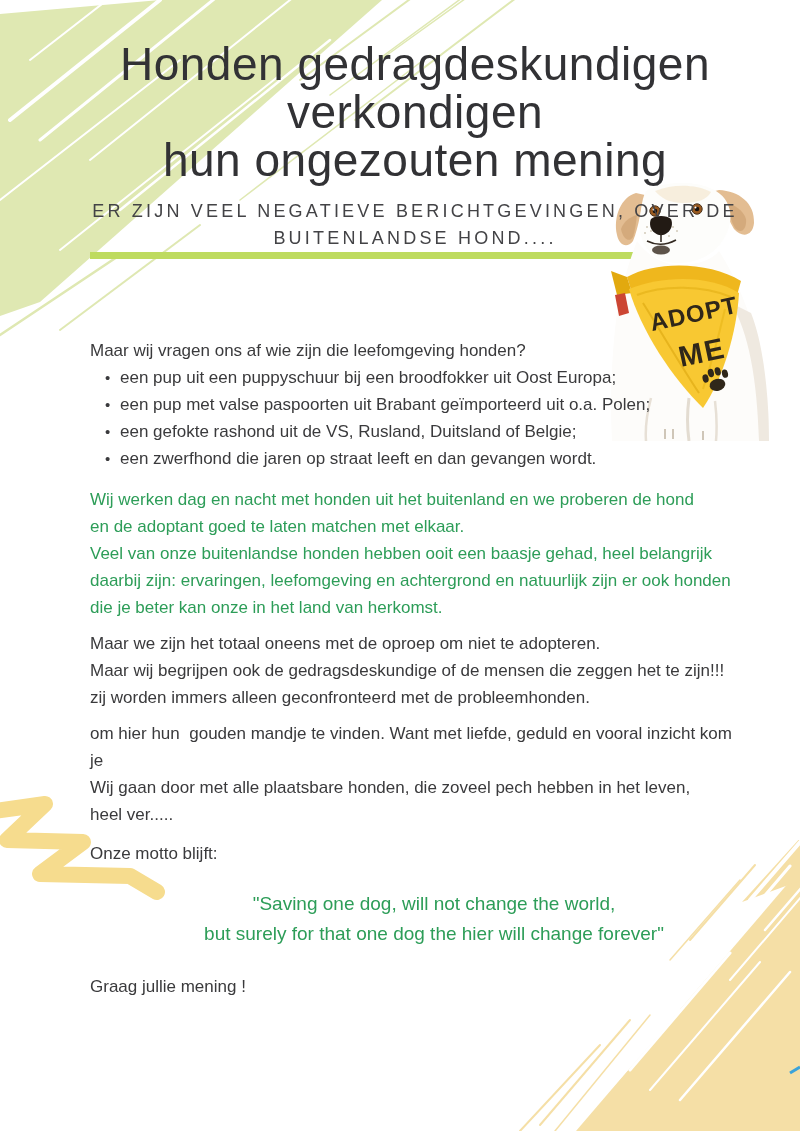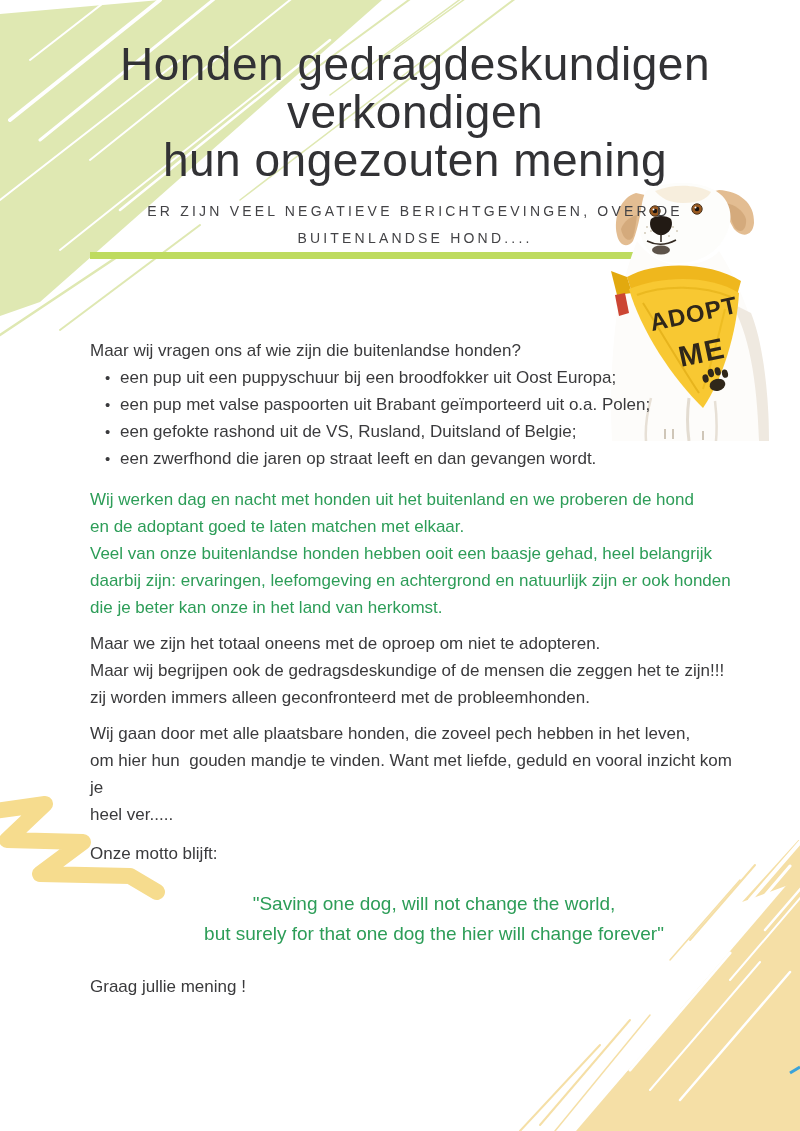--- a/index.html
+++ b/index.html
@@ -37,21 +37,21 @@
 
   .header{
     position:absolute;left:30px;top:40px;width:770px;
     text-align:center;z-index:3;
   }
   .title{
     font-size:46px;line-height:48px;font-weight:400;
     color:#323235;letter-spacing:.5px;
   }
   .subtitle{
-    margin-top:14px;font-size:14px;line-height:27px;
+    margin-top:14px;font-size:18px;line-height:27px;
     letter-spacing:3.2px;color:#434346;font-weight:400;
   }
 
   .divider{
     position:absolute;left:90px;top:252px;width:545px;height:7px;
     background:var(--green-line);z-index:1;
   }
 
   .dog{position:absolute;left:603px;top:183px;z-index:2;}
 
@@ -206,21 +206,21 @@
     <div class="title">Honden gedragdeskundigen verkondigen</div>
     <div class="title">hun ongezouten mening</div>
     <div class="subtitle">
       <div>ER ZIJN VEEL NEGATIEVE BERICHTGEVINGEN, OVER DE</div>
       <div>BUITENLANDSE HOND....</div>
     </div>
   </div>
 
   <div class="content">
 
-    <div class="line">Maar wij vragen ons af wie zijn die buitenlandse honden?</div>
+    <div class="line">Maar wij vragen ons af wie zijn die leefomgeving honden?</div>
     <ul class="bullets">
       <li>een pup uit een puppyschuur bij een broodfokker uit Oost Europa;</li>
       <li>een pup met valse paspoorten uit Brabant geïmporteerd uit o.a. Polen;</li>
       <li>een gefokte rashond uit de VS, Rusland, Duitsland of Belgie;</li>
       <li>een zwerfhond die jaren op straat leeft en dan gevangen wordt.</li>
     </ul>
 
     <div class="para-green">
       <div class="line">Wij werken dag en nacht met honden uit het buitenland en we proberen de hond</div>
       <div class="line">en de adoptant goed te laten matchen met elkaar.</div>
@@ -229,22 +229,22 @@
       <div class="line">die je beter kan onze in het land van herkomst.</div>
     </div>
 
     <div class="para-opinion">
       <div class="line">Maar we zijn het totaal oneens met de oproep om niet te adopteren.</div>
       <div class="line">Maar wij begrijpen ook de gedragsdeskundige of de mensen die zeggen het te zijn!!!</div>
       <div class="line">zij worden immers alleen geconfronteerd met de probleemhonden.</div>
     </div>
 
     <div class="para-closing">
+      <div class="line">om hier hun  gouden mandje te vinden. Want met liefde, geduld en vooral inzicht kom je</div>
       <div class="line">Wij gaan door met alle plaatsbare honden, die zoveel pech hebben in het leven,</div>
-      <div class="line">om hier hun  gouden mandje te vinden. Want met liefde, geduld en vooral inzicht kom je</div>
       <div class="line">heel ver.....</div>
     </div>
 
     <div class="motto-label line">Onze motto blijft:</div>
 
     <div class="quote">
       <div>"Saving one dog, will not change the world,</div>
       <div>but surely for that one dog the hier will change forever"</div>
     </div>
 

